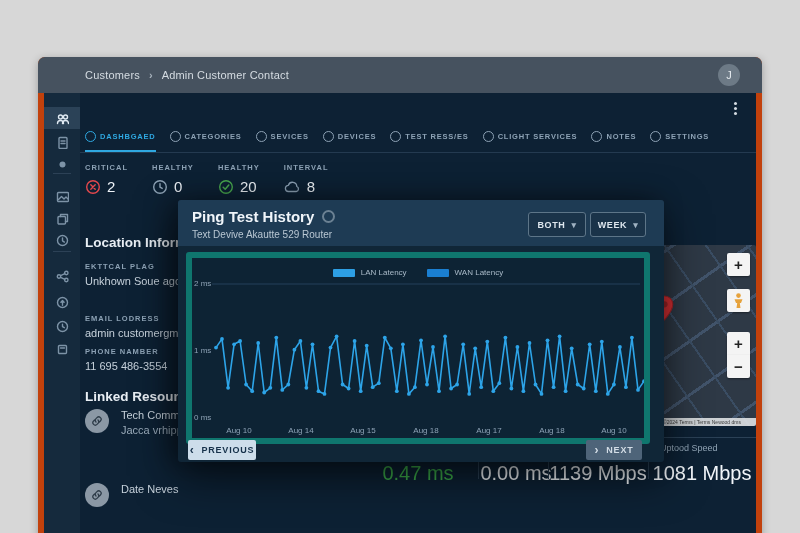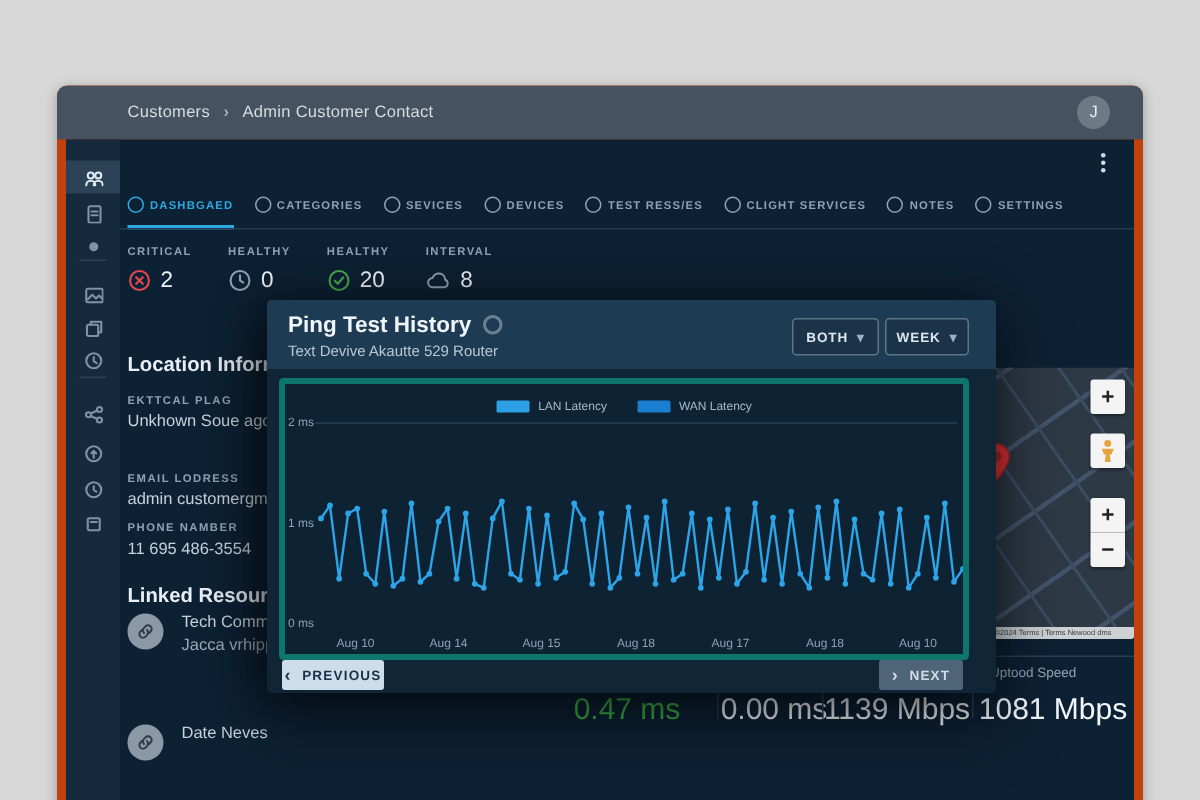--- a/index.html
+++ b/index.html
@@ -72,21 +72,21 @@
   #modal-head{position:absolute;left:0;top:0;right:0;height:46px;background:#1e3b54;border-radius:3px 3px 0 0;}
   #modal-title-row{position:absolute;left:14px;top:8px;display:flex;align-items:center;gap:8px;}
   #modal-title{color:#f0f5fa;font-size:15px;font-weight:600;}
   #modal-title-dot{width:9px;height:9px;border:2px solid #6b8193;border-radius:50%;}
   #modal-sub{position:absolute;left:14px;top:29px;color:#b9c7d3;font-size:10px;}
   .drop-btn{position:absolute;top:12px;height:23px;border:1px solid #5d7588;border-radius:3px;background:#1a3349;
     color:#dde6ee;font-size:9px;font-weight:bold;letter-spacing:.6px;display:flex;align-items:center;
     justify-content:center;gap:6px;cursor:pointer;}
   .drop-btn .chev{color:#9fb2c2;font-size:9px;}
   #plot-panel{position:absolute;left:8px;top:52px;width:452px;height:180px;background:#0d2334;
-    border:4px solid #0f766e;border-radius:3px;}
+    border:6px solid #0f766e;border-radius:3px;}
   #legend{position:absolute;left:0;right:0;top:10px;display:flex;justify-content:center;gap:20px;align-items:center;}
   .lg-item{display:flex;align-items:center;gap:6px;color:#a9bac8;font-size:8px;}
   .lg-sw{width:22px;height:8px;border-radius:1px;display:inline-block;}
   .ytick{position:absolute;left:2px;color:#8da2b5;font-size:8px;}
   .xtick{position:absolute;top:168px;transform:translateX(-50%);color:#8da2b5;font-size:8px;white-space:nowrap;}
   #chart-svg{position:absolute;left:0;top:0;}
   .nav-btn{position:absolute;top:240px;height:20px;border-radius:2px;font-size:9px;font-weight:bold;
     letter-spacing:.8px;display:flex;align-items:center;justify-content:center;gap:7px;cursor:pointer;}
   #prev-btn{left:10px;width:68px;background:#cdddea;color:#16314a;}
   #next-btn{left:408px;width:56px;background:#4e6479;color:#d3dde6;}

